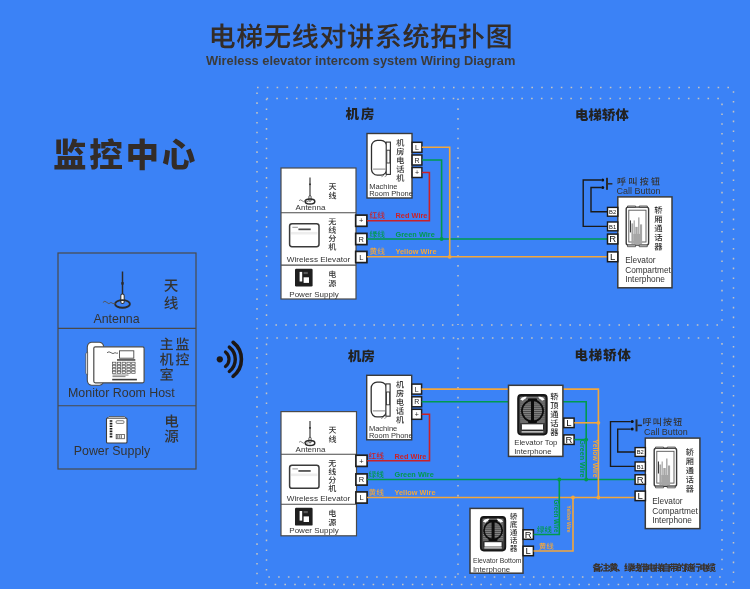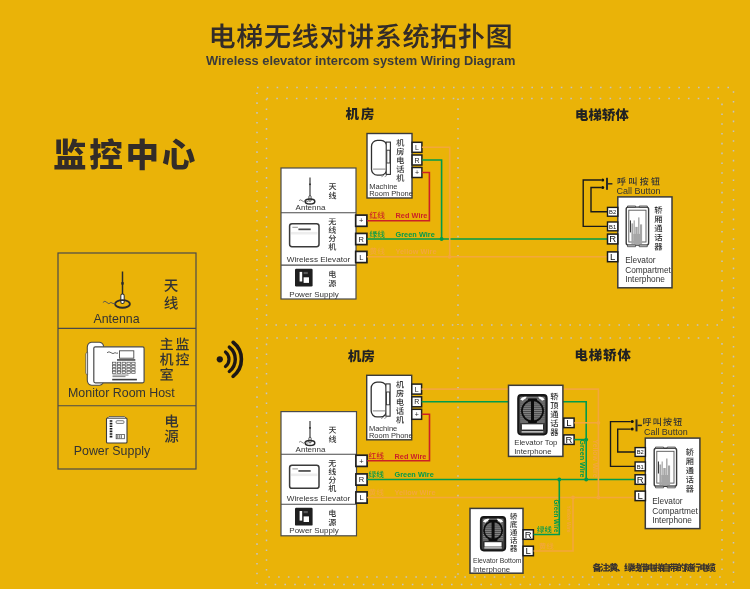--- a/index.html
+++ b/index.html
@@ -1,16 +1,16 @@
 <!DOCTYPE html>
 <html><head><meta charset="utf-8"><style>
 html,body{margin:0;padding:0;background:#fff}
 svg text{font-family:"Liberation Sans",sans-serif;-webkit-font-smoothing:antialiased}
 </style></head><body>
-<div style="position:relative;width:750px;height:589px;background:#eab308;overflow:hidden">
+<div style="position:relative;width:750px;height:589px;background:#3b82f6;overflow:hidden">
 <svg width="750" height="589" viewBox="0 0 750 589">
 
 <g>
         <path d="M213.1 33.2H230.8V35.7H213.1ZM220.4 23.6H223.4V43.5Q223.4 44.4 223.5 44.8Q223.6 45.2 224 45.3Q224.4 45.5 225.1 45.5Q225.4 45.5 225.9 45.5Q226.4 45.5 227 45.5Q227.6 45.5 228.2 45.5Q228.9 45.5 229.4 45.5Q229.9 45.5 230.1 45.5Q230.9 45.5 231.2 45.1Q231.6 44.8 231.8 43.9Q232 43 232.1 41.3Q232.6 41.7 233.4 42Q234.1 42.4 234.8 42.5Q234.6 44.6 234.1 45.9Q233.7 47.1 232.8 47.7Q231.9 48.2 230.4 48.2Q230.1 48.2 229.6 48.2Q229 48.2 228.3 48.2Q227.6 48.2 226.9 48.2Q226.2 48.2 225.6 48.2Q225.1 48.2 224.9 48.2Q223.2 48.2 222.2 47.8Q221.2 47.4 220.8 46.4Q220.4 45.4 220.4 43.5ZM213.5 27.4H232.1V41.5H213.5V38.8H229.3V30H213.5ZM211.8 27.4H214.6V43.1H211.8Z M237.5 28.6H246.4V31.1H237.5ZM241.1 23.5H243.6V48.6H241.1ZM241.1 30.4 242.6 31Q242.3 32.6 241.9 34.4Q241.4 36.1 240.9 37.8Q240.3 39.5 239.7 41Q239 42.4 238.3 43.5Q238.2 43.1 238 42.6Q237.7 42.1 237.5 41.6Q237.2 41.1 237 40.7Q237.6 39.9 238.3 38.7Q238.9 37.4 239.4 36Q240 34.6 240.4 33.2Q240.8 31.7 241.1 30.4ZM243.5 31.9Q243.7 32.2 244.2 32.9Q244.7 33.6 245.2 34.4Q245.7 35.2 246.2 35.9Q246.6 36.6 246.8 36.9L245.2 38.8Q245 38.2 244.6 37.4Q244.2 36.6 243.8 35.7Q243.3 34.9 242.9 34.1Q242.5 33.4 242.3 32.9ZM253 28.9H255.5V48.6H253ZM248.6 32.9H258.8V30.1H247.1V27.9H261.3V35.1H248.6ZM248.4 37.6H260.2V39.9H248ZM259.6 37.6H262Q262 37.6 262 38Q262 38.4 262 38.6Q261.9 40.8 261.8 42.2Q261.7 43.6 261.5 44.4Q261.3 45.2 261 45.5Q260.7 45.9 260.4 46.1Q260 46.3 259.6 46.3Q259.2 46.4 258.5 46.4Q257.9 46.4 257.2 46.4Q257.2 45.8 257 45.1Q256.8 44.4 256.5 43.9Q257.1 44 257.6 44Q258 44 258.3 44Q258.7 44 259 43.7Q259.1 43.5 259.2 42.9Q259.3 42.3 259.4 41.2Q259.5 40 259.6 38ZM252.8 38.5 254.8 39.2Q254 41 252.8 42.5Q251.5 44.1 250 45.4Q248.6 46.7 247 47.5Q246.7 47 246.2 46.4Q245.7 45.8 245.3 45.5Q246.8 44.8 248.2 43.7Q249.6 42.6 250.8 41.3Q252 39.9 252.8 38.5ZM248.7 24.4 250.8 23.5Q251.4 24.4 252 25.5Q252.6 26.6 252.8 27.5L250.6 28.5Q250.4 27.6 249.8 26.5Q249.3 25.3 248.7 24.4ZM257.7 23.5 260.4 24.2Q259.8 25.5 259.1 26.7Q258.4 28 257.8 28.9L255.6 28.2Q256 27.5 256.4 26.7Q256.8 25.9 257.2 25Q257.5 24.2 257.7 23.5ZM248 32.9H250.4Q250.3 34.1 250.1 35.3Q250 36.6 249.8 37.8Q249.6 39 249.5 39.9H247.1Q247.3 38.9 247.4 37.7Q247.6 36.5 247.7 35.3Q247.9 34 248 32.9Z M265.3 33H289.8V35.7H265.3ZM267 25.2H288.3V27.9H267ZM277.7 35.2H280.5V44.1Q280.5 44.9 280.8 45.1Q281.1 45.3 282 45.3Q282.2 45.3 282.8 45.3Q283.3 45.3 283.9 45.3Q284.5 45.3 285.1 45.3Q285.6 45.3 285.9 45.3Q286.5 45.3 286.8 45Q287.1 44.7 287.3 43.8Q287.4 42.9 287.5 41.1Q287.8 41.4 288.2 41.6Q288.7 41.8 289.2 42Q289.7 42.2 290.1 42.3Q289.9 44.5 289.5 45.7Q289.1 47 288.3 47.5Q287.5 48 286.1 48Q285.9 48 285.5 48Q285 48 284.5 48Q283.9 48 283.3 48Q282.8 48 282.3 48Q281.9 48 281.7 48Q280.1 48 279.2 47.6Q278.3 47.2 278 46.4Q277.7 45.6 277.7 44.1ZM275.7 26.3H278.5Q278.4 28.3 278.3 30.5Q278.1 32.6 277.8 34.7Q277.4 36.8 276.7 38.8Q275.9 40.8 274.6 42.6Q273.4 44.4 271.4 46Q269.5 47.5 266.7 48.6Q266.5 48.1 265.9 47.4Q265.4 46.7 264.9 46.3Q267.5 45.3 269.4 44Q271.2 42.6 272.3 41Q273.5 39.4 274.2 37.5Q274.8 35.7 275.1 33.8Q275.4 31.9 275.5 30Q275.6 28.1 275.7 26.3Z M293.9 41.6Q293.8 41.3 293.6 40.9Q293.5 40.4 293.3 40Q293.2 39.5 293 39.2Q293.5 39.1 294 38.6Q294.5 38.2 295.1 37.4Q295.5 37 296.1 36.2Q296.8 35.4 297.6 34.2Q298.4 33.1 299.2 31.7Q300 30.4 300.7 29L302.9 30.4Q301.4 33.1 299.4 35.7Q297.5 38.3 295.6 40.2V40.3Q295.6 40.3 295.3 40.4Q295.1 40.5 294.7 40.7Q294.4 41 294.1 41.2Q293.9 41.4 293.9 41.6ZM293.9 41.6 293.7 39.4 294.9 38.6 302.2 37.3Q302.2 37.8 302.2 38.5Q302.2 39.2 302.2 39.6Q299.7 40.1 298.2 40.4Q296.6 40.7 295.8 41Q294.9 41.2 294.5 41.3Q294.1 41.4 293.9 41.6ZM293.7 35Q293.6 34.8 293.5 34.3Q293.3 33.8 293.1 33.3Q292.9 32.8 292.8 32.5Q293.2 32.4 293.6 32Q294 31.5 294.4 30.9Q294.6 30.6 295 29.8Q295.5 29.1 296 28.1Q296.5 27.1 297 25.9Q297.5 24.7 297.9 23.5L300.4 24.7Q299.8 26.3 298.9 27.9Q298 29.5 297.1 31Q296.2 32.5 295.2 33.6V33.7Q295.2 33.7 295 33.8Q294.7 34 294.4 34.2Q294.1 34.4 293.9 34.6Q293.7 34.8 293.7 35ZM293.7 35 293.6 33.1 294.8 32.3 299.7 31.9Q299.6 32.4 299.6 33Q299.5 33.7 299.5 34.1Q297.8 34.3 296.8 34.4Q295.7 34.6 295.1 34.7Q294.5 34.8 294.2 34.8Q293.9 34.9 293.7 35ZM293.1 44.6Q294.2 44.3 295.7 43.9Q297.2 43.4 298.8 43Q300.5 42.5 302.2 42L302.6 44.2Q300.3 45 297.9 45.8Q295.5 46.5 293.6 47.2ZM303.4 29.8 316.2 27.9 316.6 30.3 303.8 32.3ZM302.8 35.6 316.9 33 317.3 35.4 303.2 38.1ZM307.3 23.4H310Q309.9 26.3 310.1 29.1Q310.2 31.9 310.5 34.4Q310.8 36.9 311.3 39Q311.7 41.1 312.3 42.7Q312.8 44.2 313.5 45.1Q314.2 45.9 314.9 45.9Q315.2 45.9 315.4 45.7Q315.6 45.4 315.7 44.8Q315.9 44.1 315.9 43Q316.3 43.5 316.9 43.9Q317.4 44.3 317.9 44.5Q317.7 46.1 317.3 47Q316.9 47.9 316.3 48.2Q315.6 48.6 314.6 48.6Q313.3 48.6 312.2 47.6Q311.1 46.6 310.3 44.8Q309.5 43.1 308.9 40.7Q308.3 38.3 308 35.5Q307.6 32.7 307.5 29.6Q307.3 26.5 307.3 23.4ZM310.8 25.3 312.3 23.8Q312.9 24.1 313.6 24.5Q314.3 24.9 314.9 25.4Q315.6 25.8 316 26.2L314.3 27.8Q313.7 27.2 312.7 26.5Q311.7 25.8 310.8 25.3ZM315.3 36.8 317.5 37.9Q316 40.3 313.9 42.2Q311.7 44.2 309.1 45.7Q306.5 47.2 303.6 48.2Q303.3 47.7 302.8 47Q302.4 46.4 301.9 45.9Q304.7 45.1 307.2 43.8Q309.8 42.5 311.9 40.7Q313.9 39 315.3 36.8Z M321.2 26.9H330.2V29.4H321.2ZM329.3 26.9H329.8L330.2 26.8L332 27.3Q331.5 32.5 330.2 36.5Q328.9 40.6 327 43.6Q325 46.6 322.3 48.6Q322.1 48.2 321.8 47.8Q321.5 47.4 321.1 47Q320.7 46.6 320.4 46.3Q322.8 44.8 324.6 42Q326.4 39.3 327.6 35.6Q328.8 31.9 329.3 27.5ZM321.4 34.2 323.3 32.5Q324.7 33.7 326.1 35Q327.6 36.4 328.9 37.8Q330.2 39.2 331.3 40.6Q332.4 42 333 43.2L330.9 45.2Q330.3 44 329.2 42.6Q328.2 41.2 326.9 39.7Q325.6 38.3 324.2 36.9Q322.8 35.5 321.4 34.2ZM332.5 29.7H345.4V32.3H332.5ZM339.7 23.5H342.4V45.1Q342.4 46.3 342.1 47Q341.8 47.7 341.1 48Q340.4 48.4 339.2 48.5Q338.1 48.6 336.4 48.6Q336.3 48.2 336.2 47.7Q336 47.1 335.9 46.6Q335.7 46.1 335.5 45.7Q336.7 45.7 337.7 45.7Q338.7 45.7 339 45.7Q339.4 45.7 339.5 45.6Q339.7 45.5 339.7 45.1ZM332.6 35.8 334.8 34.7Q335.4 35.6 336 36.7Q336.7 37.8 337.1 38.8Q337.6 39.8 337.8 40.6L335.4 41.8Q335.2 41 334.8 39.9Q334.4 38.9 333.8 37.8Q333.2 36.7 332.6 35.8Z M351.6 48.1Q351.4 47.7 351.2 47.2Q350.9 46.8 350.6 46.3Q350.4 45.8 350.1 45.6Q350.5 45.3 351 44.6Q351.5 43.9 351.5 43V31.8H354.1V45.2Q354.1 45.2 353.7 45.5Q353.3 45.8 352.8 46.3Q352.3 46.7 352 47.2Q351.6 47.7 351.6 48.1ZM349.6 25.3 351.4 23.7Q352.1 24.4 352.9 25.2Q353.7 26 354.4 26.7Q355.1 27.5 355.5 28.1L353.5 29.9Q353.1 29.3 352.5 28.5Q351.8 27.7 351 26.8Q350.3 26 349.6 25.3ZM351.6 48.1 350.9 45.4 351.5 44.5 356.3 40.8Q356.4 41.3 356.7 42Q357 42.7 357.2 43.1Q355.5 44.5 354.5 45.4Q353.4 46.2 352.9 46.7Q352.3 47.2 352 47.5Q351.7 47.8 351.6 48.1ZM348.1 31.8H353.4V34.5H348.1ZM356.7 28.6H372.7V31.3H356.7ZM356.2 36.9H373.1V39.6H356.2ZM366.9 23.4H369.7V48.6H366.9ZM360.2 23.5H362.9V36Q362.9 37.8 362.8 39.6Q362.6 41.3 362.2 43Q361.7 44.6 360.8 46Q359.9 47.4 358.5 48.5Q358.3 48.3 357.9 47.9Q357.5 47.6 357.1 47.3Q356.7 47 356.4 46.8Q357.7 45.8 358.4 44.5Q359.2 43.3 359.6 41.9Q360 40.4 360.1 38.9Q360.2 37.4 360.2 36Z M381.8 40.4 384.6 41.4Q383.8 42.4 382.8 43.5Q381.8 44.5 380.7 45.5Q379.6 46.4 378.6 47.1Q378.3 46.8 377.9 46.5Q377.4 46.2 377 45.8Q376.5 45.5 376.2 45.3Q377.8 44.4 379.3 43.1Q380.8 41.7 381.8 40.4ZM391.7 41.7 393.9 40.2Q395 41 396.2 41.9Q397.4 42.9 398.5 43.8Q399.5 44.7 400.2 45.5L397.8 47.1Q397.2 46.4 396.2 45.4Q395.1 44.4 394 43.5Q392.8 42.5 391.7 41.7ZM387.1 38.2H389.9V45.4Q389.9 46.5 389.6 47.1Q389.3 47.6 388.5 48Q387.7 48.3 386.6 48.4Q385.5 48.4 384 48.4Q383.9 47.8 383.6 47.1Q383.3 46.3 383 45.7Q383.8 45.8 384.5 45.8Q385.2 45.8 385.8 45.8Q386.3 45.8 386.5 45.8Q386.9 45.8 387 45.7Q387.1 45.6 387.1 45.4ZM396.2 23.5 398.2 25.8Q396.1 26.2 393.7 26.6Q391.3 27 388.6 27.3Q386 27.5 383.3 27.7Q380.6 27.9 378.1 28Q378.1 27.4 377.9 26.7Q377.7 26 377.4 25.6Q379.9 25.5 382.5 25.3Q385.1 25.1 387.6 24.9Q390.1 24.6 392.3 24.3Q394.5 23.9 396.2 23.5ZM378.4 40Q378.3 39.7 378.2 39.3Q378.1 38.8 377.9 38.3Q377.7 37.9 377.6 37.5Q378.3 37.4 379.2 37Q380.1 36.7 381.4 36Q382.1 35.7 383.4 35Q384.8 34.2 386.5 33.2Q388.2 32.1 390 30.9Q391.8 29.6 393.5 28.2L395.5 30Q391.8 32.8 387.9 35Q384 37.2 380.2 38.8V38.9Q380.2 38.9 379.9 39Q379.6 39.1 379.3 39.3Q378.9 39.4 378.7 39.6Q378.4 39.8 378.4 40ZM378.4 40 378.3 38.1 380 37.2 396.7 36Q396.6 36.5 396.6 37.2Q396.6 37.8 396.7 38.2Q392.8 38.5 390 38.7Q387.2 38.9 385.3 39.1Q383.4 39.2 382.2 39.4Q380.9 39.5 380.2 39.6Q379.5 39.7 379.1 39.8Q378.7 39.8 378.4 40ZM379.7 34.2Q379.6 33.9 379.5 33.5Q379.4 33.1 379.2 32.6Q379.1 32.2 378.9 31.8Q379.4 31.8 379.9 31.5Q380.4 31.2 381 30.8Q381.3 30.6 381.9 30.1Q382.5 29.6 383.3 28.9Q384.1 28.3 384.9 27.5Q385.8 26.7 386.5 25.8L388.7 27.1Q387 28.8 385.1 30.4Q383.2 31.9 381.3 33V33.1Q381.3 33.1 381.1 33.2Q380.8 33.3 380.5 33.5Q380.2 33.6 379.9 33.8Q379.7 34 379.7 34.2ZM379.7 34.2 379.7 32.4 381 31.7 390.7 31.2Q390.5 31.7 390.5 32.3Q390.4 32.9 390.4 33.3Q387.1 33.4 385.1 33.6Q383.1 33.7 382 33.8Q381 33.9 380.5 34Q380 34.1 379.7 34.2ZM392.4 34.4 394.4 33.3Q395.5 34.2 396.5 35.3Q397.6 36.4 398.4 37.5Q399.3 38.5 399.9 39.4L397.7 40.7Q397.2 39.8 396.3 38.7Q395.4 37.6 394.4 36.5Q393.4 35.3 392.4 34.4Z M422.4 31.4 424.5 30.4Q425.2 31.3 426 32.4Q426.7 33.5 427.4 34.6Q428 35.6 428.4 36.4L426.1 37.7Q425.8 36.9 425.2 35.8Q424.5 34.7 423.8 33.6Q423.1 32.4 422.4 31.4ZM413.3 27.2H428.2V29.6H413.3ZM421.1 36.9H423.8V44.9Q423.8 45.5 423.9 45.6Q424 45.8 424.3 45.8Q424.4 45.8 424.7 45.8Q424.9 45.8 425.2 45.8Q425.5 45.8 425.6 45.8Q425.9 45.8 426 45.5Q426.1 45.2 426.2 44.4Q426.3 43.6 426.3 41.9Q426.7 42.2 427.4 42.5Q428.1 42.8 428.6 43Q428.5 45 428.2 46.1Q428 47.2 427.4 47.7Q426.8 48.1 425.9 48.1Q425.7 48.1 425.4 48.1Q425.2 48.1 424.8 48.1Q424.5 48.1 424.2 48.1Q424 48.1 423.8 48.1Q422.7 48.1 422.1 47.8Q421.5 47.5 421.3 46.8Q421.1 46.1 421.1 44.9ZM416 36.9H418.7Q418.6 39.1 418.3 40.9Q418.1 42.7 417.5 44.2Q416.9 45.6 415.8 46.7Q414.6 47.8 412.8 48.7Q412.6 48.3 412.3 47.9Q412.1 47.5 411.7 47.1Q411.4 46.7 411.1 46.4Q412.7 45.8 413.6 44.9Q414.6 44 415.1 42.9Q415.6 41.7 415.8 40.3Q415.9 38.8 416 36.9ZM413.6 37.2 413.5 35.2 414.9 34.4 425.4 33.5Q425.4 34 425.5 34.6Q425.6 35.3 425.7 35.7Q422.7 36 420.7 36.2Q418.6 36.4 417.3 36.6Q416.1 36.7 415.3 36.8Q414.6 36.9 414.2 37Q413.8 37.1 413.6 37.2ZM418.3 24 420.9 23.4Q421.3 24.1 421.7 25.1Q422.1 26 422.4 26.7L419.6 27.4Q419.5 26.8 419.1 25.8Q418.7 24.8 418.3 24ZM413.6 37.2Q413.5 36.9 413.3 36.4Q413.2 35.9 413 35.4Q412.9 34.9 412.7 34.6Q413.1 34.5 413.6 34.3Q414.2 34.1 414.6 33.7Q414.9 33.4 415.4 32.7Q416 32 416.7 31.2Q417.3 30.3 417.9 29.5Q418.6 28.6 418.9 28.1H422.1Q421.6 28.9 420.8 29.9Q420.1 30.9 419.3 31.9Q418.5 33 417.8 33.9Q417.1 34.9 416.5 35.5Q416.5 35.5 416.2 35.6Q415.9 35.7 415.5 35.9Q415 36.1 414.6 36.3Q414.2 36.5 413.9 36.8Q413.6 37 413.6 37.2ZM404.3 41.6Q404.2 41.3 404.1 40.8Q403.9 40.4 403.8 39.9Q403.6 39.4 403.4 39Q403.9 38.9 404.4 38.5Q404.9 38 405.5 37.3Q405.8 36.9 406.5 36.1Q407.1 35.3 407.9 34.1Q408.7 33 409.5 31.6Q410.3 30.3 410.9 29L413.3 30.4Q411.8 33.1 409.9 35.6Q408 38.2 406.1 40.1V40.2Q406.1 40.2 405.9 40.4Q405.6 40.5 405.2 40.7Q404.9 40.9 404.6 41.2Q404.3 41.4 404.3 41.6ZM404.3 41.6 404.1 39.3 405.3 38.4 412.5 37Q412.5 37.5 412.5 38.2Q412.5 38.9 412.6 39.4Q410.1 39.9 408.6 40.3Q407 40.6 406.2 40.9Q405.4 41.1 405 41.3Q404.5 41.4 404.3 41.6ZM404.1 35Q404 34.7 403.9 34.2Q403.7 33.7 403.5 33.2Q403.3 32.7 403.2 32.3Q403.6 32.2 404 31.8Q404.3 31.3 404.8 30.7Q405 30.4 405.4 29.6Q405.8 28.9 406.4 27.8Q406.9 26.8 407.4 25.6Q407.9 24.5 408.3 23.3L411 24.6Q410.4 26.1 409.5 27.8Q408.6 29.4 407.7 30.9Q406.7 32.3 405.7 33.5V33.6Q405.7 33.6 405.5 33.7Q405.2 33.9 404.9 34.1Q404.6 34.4 404.4 34.6Q404.1 34.8 404.1 35ZM404.1 35 404.1 33 405.3 32.2 410 31.8Q409.9 32.3 409.8 33Q409.8 33.6 409.8 34.1Q408.1 34.3 407.1 34.4Q406.1 34.6 405.5 34.7Q404.9 34.8 404.6 34.8Q404.3 34.9 404.1 35ZM403.5 44.6Q404.6 44.3 406.1 43.8Q407.6 43.4 409.2 42.8Q410.8 42.3 412.5 41.8L413 44.1Q410.7 44.9 408.4 45.8Q406.1 46.6 404.1 47.3Z M431 37.4Q432.2 37.1 433.7 36.6Q435.3 36.2 437 35.6Q438.7 35.1 440.3 34.5L440.8 37Q438.5 37.8 436.1 38.6Q433.7 39.4 431.8 40ZM431.2 28.7H440.5V31.3H431.2ZM434.8 23.5H437.5V45.4Q437.5 46.5 437.3 47Q437 47.6 436.4 47.9Q435.8 48.2 434.8 48.3Q433.9 48.4 432.4 48.4Q432.4 47.9 432.2 47.2Q431.9 46.4 431.7 45.9Q432.5 45.9 433.3 45.9Q434 45.9 434.3 45.9Q434.6 45.9 434.7 45.8Q434.8 45.7 434.8 45.4ZM440.6 25.3H456.2V27.9H440.6ZM444.1 44.5H453.7V47.1H444.1ZM443 34.7H455.2V48.5H452.5V37.2H445.5V48.6H443ZM445.5 26.5 448.3 27.1Q447.6 29.8 446.5 32.6Q445.5 35.3 444 37.8Q442.5 40.3 440.5 42.1Q440.3 41.8 440 41.4Q439.7 41.1 439.4 40.7Q439 40.3 438.8 40.1Q440.1 38.8 441.2 37.2Q442.2 35.6 443.1 33.8Q443.9 32 444.5 30.2Q445.1 28.3 445.5 26.5Z M458.8 37.4Q460.3 37.1 462.2 36.6Q464 36.2 466.1 35.6Q468.2 35.1 470.2 34.5L470.6 37.2Q467.7 38 464.8 38.8Q461.9 39.6 459.6 40.2ZM459.1 28.7H470.5V31.4H459.1ZM463.6 23.5H466.5V45.3Q466.5 46.4 466.2 47Q466 47.6 465.3 48Q464.7 48.3 463.7 48.4Q462.7 48.5 461.2 48.5Q461.1 47.9 460.9 47.2Q460.7 46.4 460.4 45.8Q461.3 45.9 462 45.9Q462.8 45.9 463.1 45.9Q463.4 45.9 463.5 45.7Q463.6 45.6 463.6 45.3ZM473.1 23.5H476V48.6H473.1ZM475.2 33.2 477.3 31.5Q478.4 32.4 479.7 33.5Q480.9 34.6 482.1 35.6Q483.3 36.7 484 37.5L481.8 39.5Q481.1 38.6 480 37.5Q478.8 36.4 477.6 35.3Q476.3 34.1 475.2 33.2Z M487.7 24.6H510.6V48.6H507.8V27H490.3V48.6H487.7ZM489.3 45.2H509.3V47.6H489.3ZM495.5 39 496.6 37.4Q497.7 37.6 498.9 37.9Q500.1 38.3 501.3 38.6Q502.4 39 503.2 39.4L502.1 41.1Q501.3 40.7 500.2 40.3Q499 39.9 497.8 39.6Q496.6 39.2 495.5 39ZM496.7 27.2 498.9 28Q498.1 29.2 497.1 30.3Q496 31.5 494.9 32.5Q493.7 33.5 492.6 34.2Q492.4 34 492.1 33.7Q491.7 33.4 491.4 33.1Q491 32.8 490.8 32.6Q492.5 31.6 494.1 30.2Q495.7 28.8 496.7 27.2ZM503.8 29.4H504.3L504.7 29.2L506.2 30.2Q505.2 31.8 503.5 33.2Q501.9 34.6 499.9 35.7Q497.9 36.8 495.8 37.6Q493.7 38.4 491.6 38.9Q491.5 38.6 491.2 38.1Q491 37.7 490.8 37.3Q490.5 36.9 490.3 36.7Q492.3 36.3 494.4 35.6Q496.4 35 498.3 34.1Q500.1 33.2 501.6 32.1Q503 31 503.8 29.7ZM495.9 31.1Q497 32.4 498.9 33.4Q500.8 34.5 503.1 35.3Q505.4 36.1 507.8 36.5Q507.4 36.9 507 37.5Q506.5 38.1 506.3 38.5Q503.9 38 501.5 37.1Q499.2 36.1 497.2 34.8Q495.2 33.5 493.9 32ZM496.5 29.4H504.6V31.4H495ZM492.9 42.4 494.1 40.6Q495.5 40.7 497 41Q498.5 41.3 500 41.6Q501.5 41.9 502.8 42.2Q504.1 42.6 505.1 42.9L503.9 44.9Q502.6 44.4 500.7 43.9Q498.9 43.4 496.8 43Q494.8 42.6 492.9 42.4Z" fill="#332c28"></path>
       </g>
 
 <g>
         <text x="206" y="65" font-size="12.6" font-weight="bold" fill="#3b3b3b" textLength="309.4" lengthAdjust="spacingAndGlyphs">Wireless elevator intercom system Wiring Diagram</text>
       </g>
 

